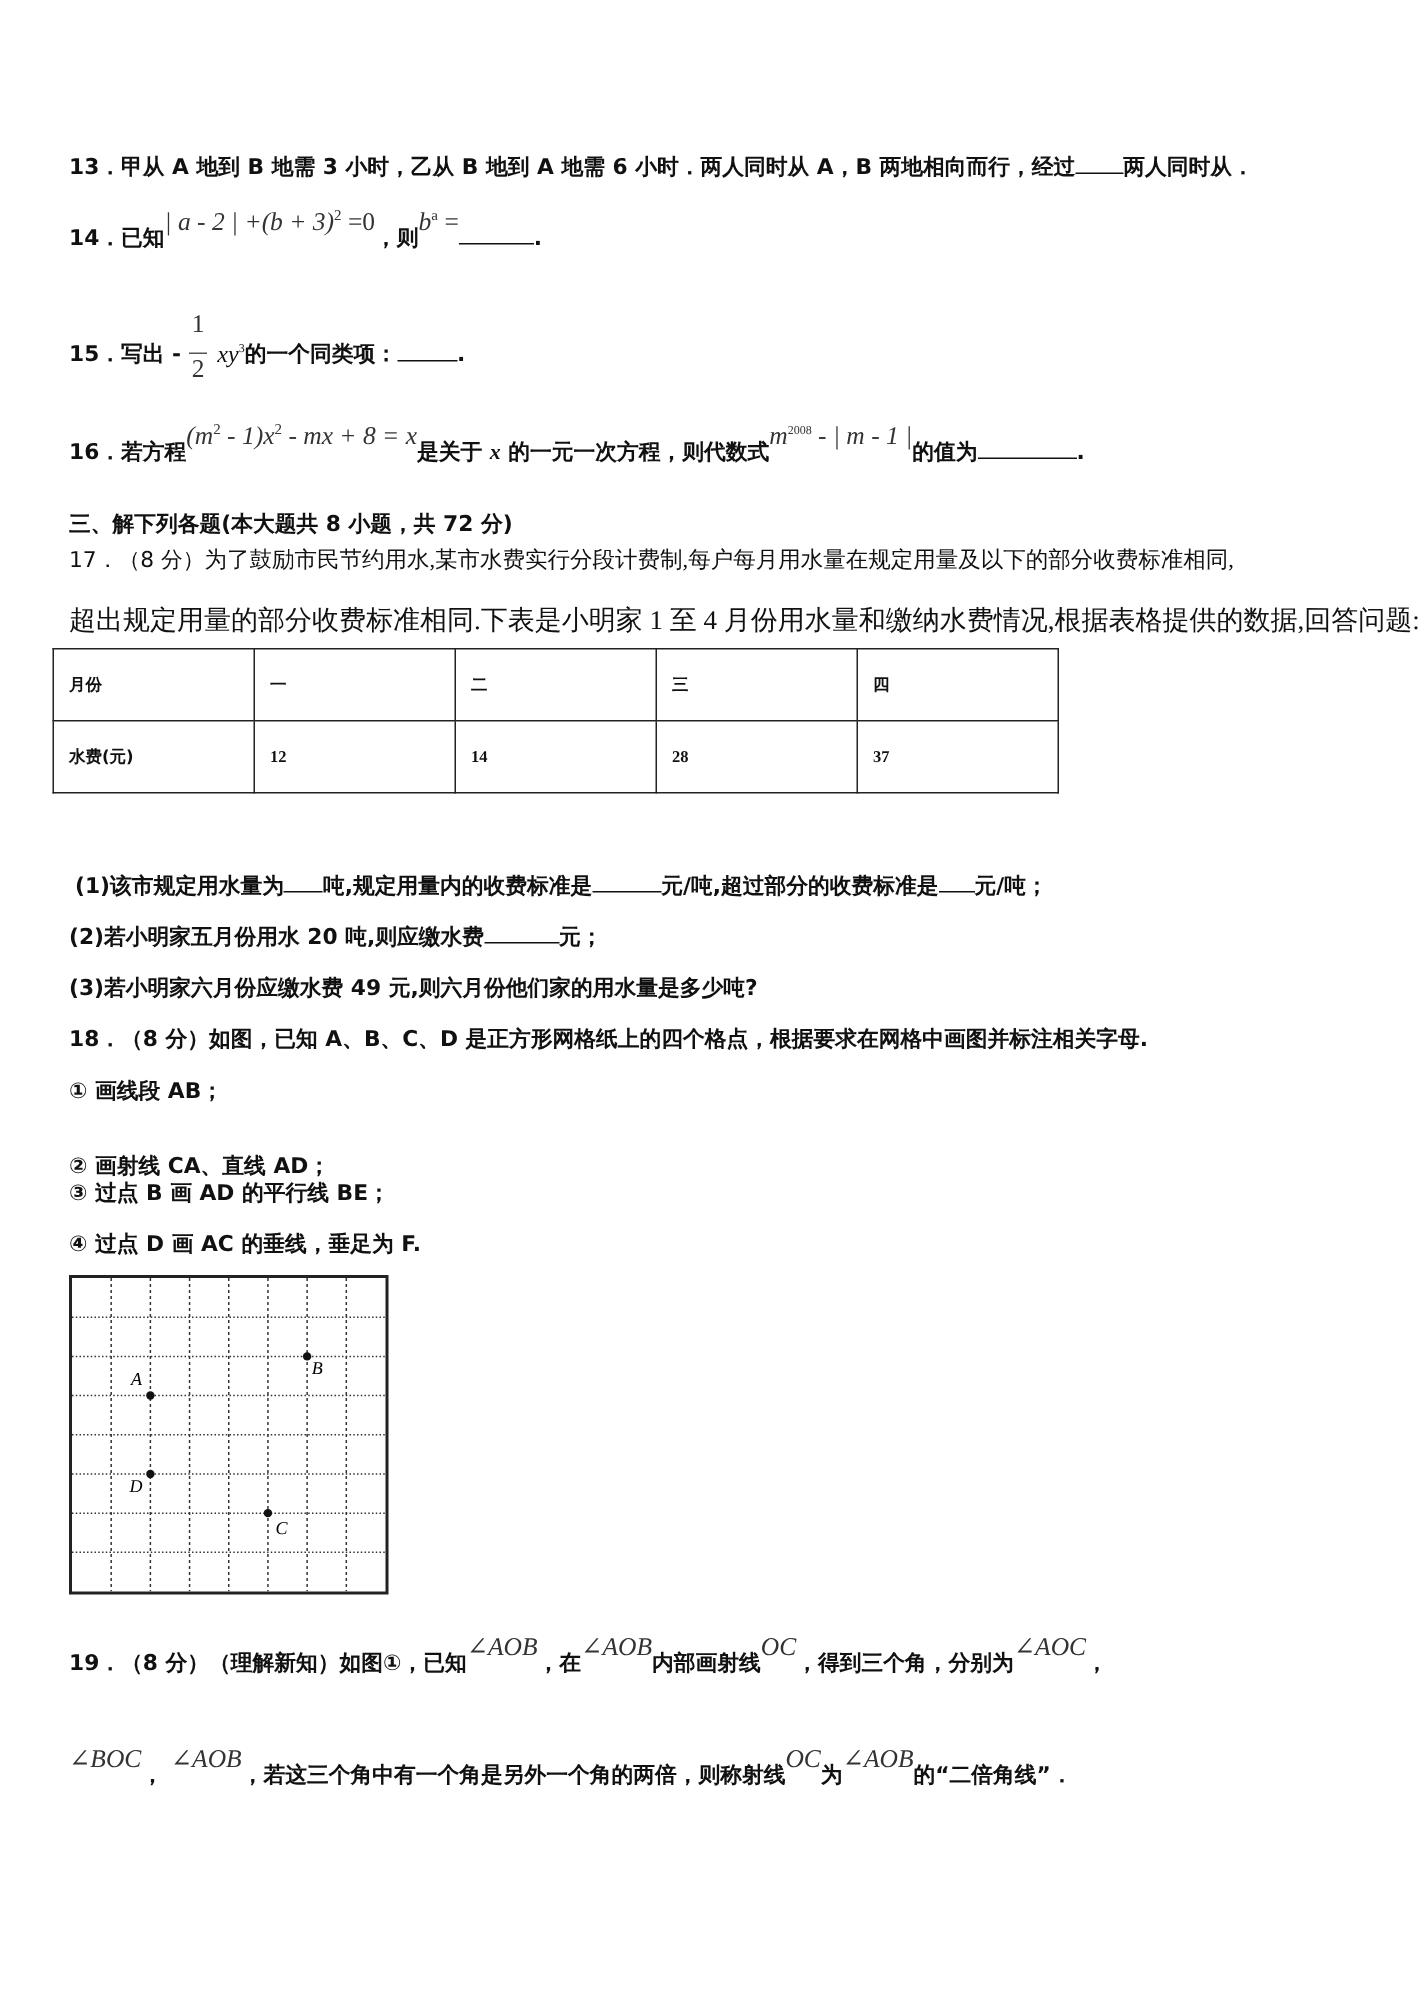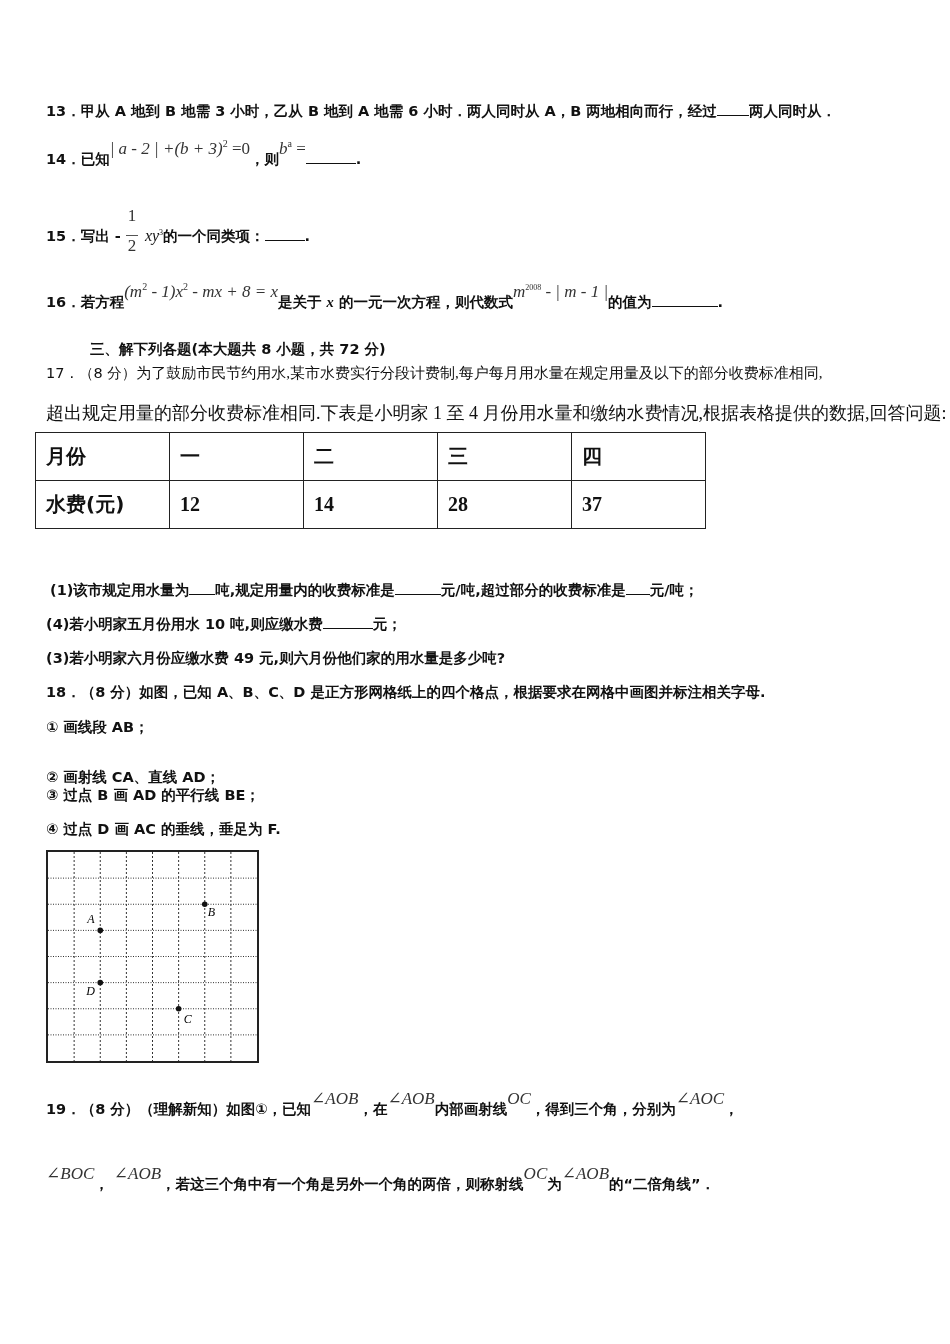--- a/index.html
+++ b/index.html
@@ -14,21 +14,21 @@
   .sup { font-size: 10px; vertical-align: super; font-style: normal; }
   .raised { position: relative; top: -10px; }
   .blank { display: inline-block; border-bottom: 1.5px solid #111; height: 1px; vertical-align: baseline; }
   .frac { display: inline-block; position: relative; vertical-align: middle; width: 14px; height: 50px;
           font-family: "Liberation Serif", serif; font-weight: normal; font-size: 17px; color: #333; }
   .frac .num { position: absolute; top: -6px; left: 2px; }
   .frac .bar { position: absolute; top: 23px; left: 0; width: 12px; border-top: 1px solid #555; }
   .frac .den { position: absolute; top: 24px; left: 2px; }
 
   table.water { position: absolute; left: 35px; top: 432px; border-collapse: collapse;
-                font-size: 20px; font-weight: bold; }
+                font-size: 11px; font-weight: bold; }
   table.water td { border: 1.6px solid #222; width: 123px; height: 47px; padding: 0 0 0 10px;
                    vertical-align: middle; }
   table.water td.num { font-family: "Liberation Serif", serif; }
 
   .grid { position: absolute; left: 46px; top: 850px; width: 213px; height: 213px;
           border: 2px solid #222; box-sizing: border-box; }
   .grid svg { position: absolute; left: 0; top: 0; }
   .pt-label { font-family: "Liberation Serif", serif; font-style: italic; font-size: 12px; }
 </style>
 </head>
@@ -45,21 +45,21 @@
 <div class="line" style="top:212px;">
   <span>15．</span><span>写出 -</span>
   <span class="frac"><span class="num">1</span><span class="bar"></span><span class="den">2</span></span>
   <span class="math" style="font-size:16px;color:#111;"><span>xy</span><span class="sup" style="font-size:8px;">3</span></span><span>的一个同类项：</span><span class="blank" style="width:40px;"></span><span>.</span>
 </div>
 
 <div class="line" style="top:291px;">
   <span>16．</span><span>若方程</span><span class="math raised"><span>(m</span><span class="sup">2</span><span> - 1)x</span><span class="sup">2</span><span> -  mx + 8 = x</span></span><span>是关于</span> <span class="serif" style="font-style:italic;">x</span> <span>的一元一次方程，则代数式</span><span class="math raised"><span>m</span><span class="sup" style="font-size:8px;">2008</span><span> -  | m - 1 |</span></span><span>的值为</span><span class="blank" style="width:66px;"></span><span>.</span>
 </div>
 
-<div class="line" style="top:340px;margin-left:44px;">三、解下列各题(本大题共 8 小题，共 72 分)</div>
+<div class="line" style="top:340px;">三、解下列各题(本大题共 8 小题，共 72 分)</div>
 
 <div class="line light" style="top:364px;">
   <span>17．</span><span>（8 分）</span><span class="serif" style="font-size:15px;">为了鼓励市民节约用水,某市水费实行分段计费制,每户每月用水量在规定用量及以下的部分收费标准相同,</span>
 </div>
 <div class="line light serif" style="top:401px; font-size:18px;">超出规定用量的部分收费标准相同.下表是小明家 1 至 4 月份用水量和缴纳水费情况,根据表格提供的数据,回答问题:</div>
 
 <table class="water">
   <tbody>
       <tr>
     <td>月份</td>
@@ -75,21 +75,21 @@
     <td class="num">28</td>
     <td class="num">37</td>
   </tr>
 </tbody>
   </table>
 
 <div class="line" style="top:581px; left:50px;">
   <span>(1)该市规定用水量为</span><span class="blank" style="width:26px;"></span><span>吨,规定用量内的收费标准是</span><span class="blank" style="width:46px;"></span><span>元/吨,超过部分的收费标准是</span><span class="blank" style="width:24px;"></span><span>元/吨；</span>
 </div>
 <div class="line" style="top:615px;">
-  <span>(4)若小明家五月份用水 10 吨,则应缴水费</span><span class="blank" style="width:50px;"></span><span>元；</span>
+  <span>(2)若小明家五月份用水 20 吨,则应缴水费</span><span class="blank" style="width:50px;"></span><span>元；</span>
 </div>
 <div class="line" style="top:649px;">(3)若小明家六月份应缴水费 49 元,则六月份他们家的用水量是多少吨?</div>
 
 <div class="line" style="top:683px;text-align:center;">
   <span>18．</span><span>（8 分）</span><span>如图，已知 A、B、C、D 是正方形网格纸上的四个格点，根据要求在网格中画图并标注相关字母.</span>
 </div>
 <div class="line" style="top:718px;">① 画线段 AB；</div>
 <div class="line" style="top:768px;">② 画射线 CA、直线 AD；</div>
 <div class="line" style="top:786px;">③ 过点 B 画 AD 的平行线 BE；</div>
 <div class="line" style="top:820px;">④ 过点 D 画 AC 的垂线，垂足为 F.</div>

